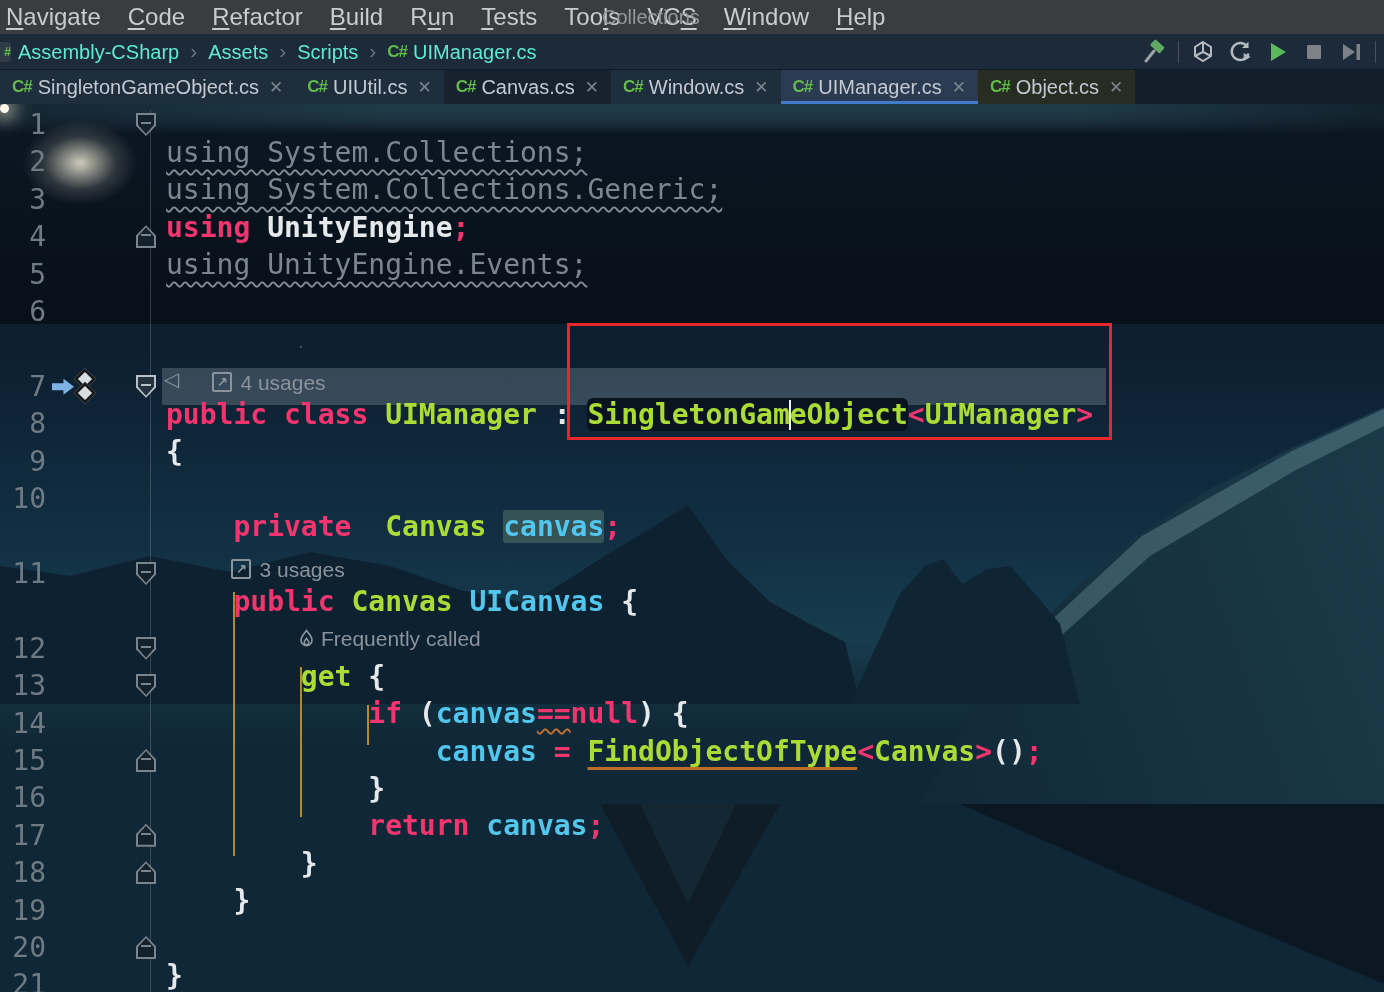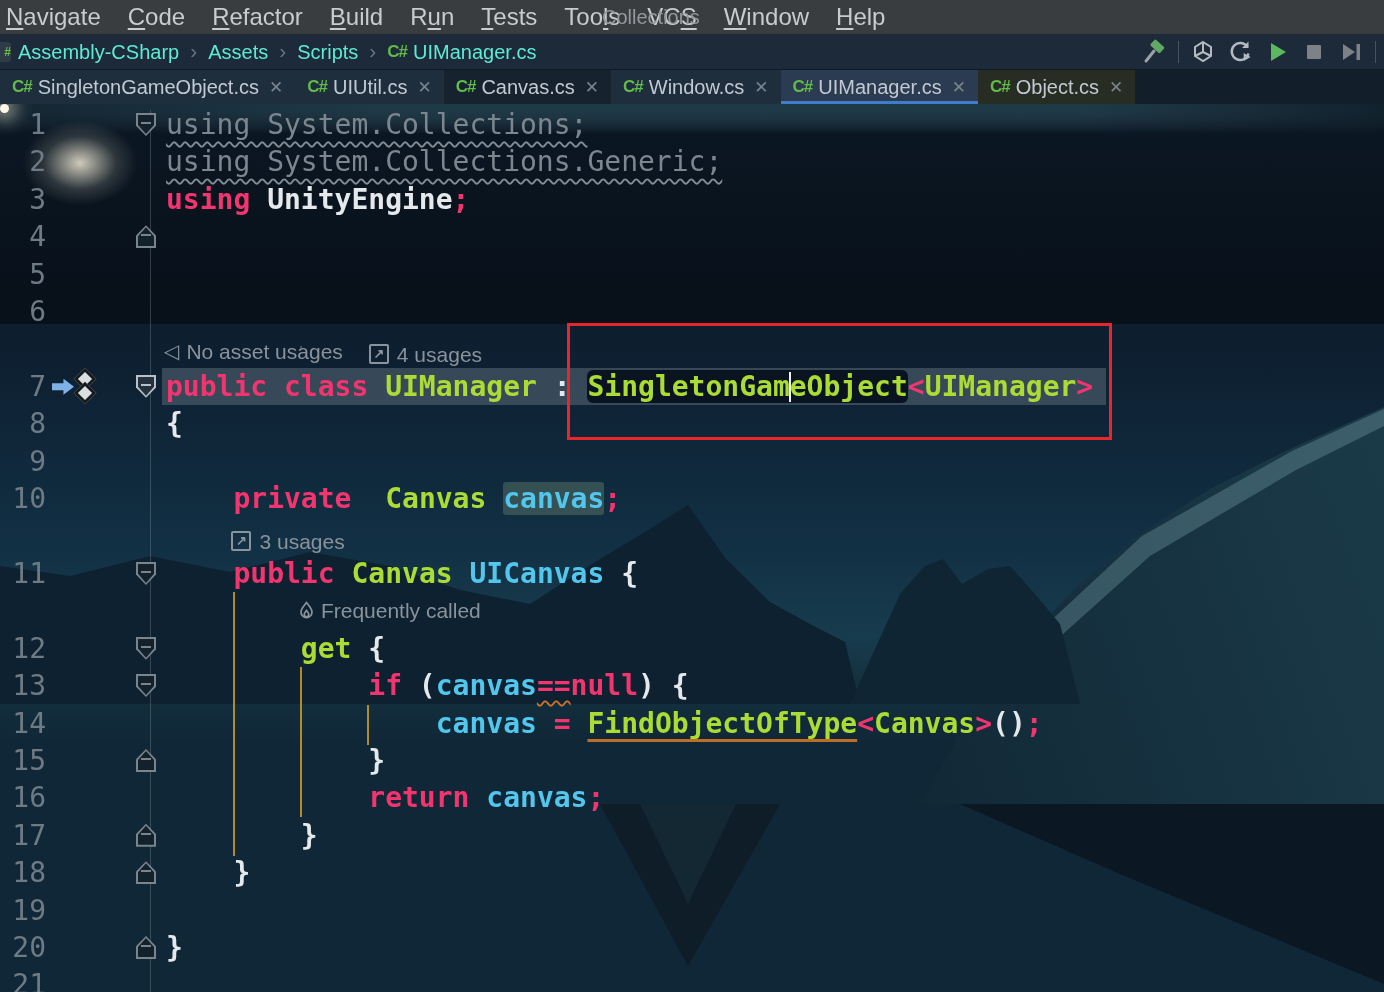--- a/index.html
+++ b/index.html
@@ -75,21 +75,21 @@
   .ig{position:absolute;width:2px;background:rgba(208,158,38,.85);}
 
   
   .rows{position:absolute;left:0;top:2px;width:100%;
         font-family:"DejaVu Sans Mono",monospace;font-size:28px;line-height:37.42px;font-weight:600;}
   .row{display:flex;height:37.42px;white-space:pre;}
   .row.stripe{background:linear-gradient(90deg,transparent 162px,rgba(150,163,173,.30) 162px,rgba(150,163,173,.30) 1106px,transparent 1106px);}
   .num{width:46px;text-align:right;color:#6e7a84;font-weight:400;flex:none;}
   .icozone{width:54px;flex:none;position:relative;}
   .foldzone{width:64px;flex:none;position:relative;}
-  .code{padding-left:2px;flex:none;}
+  .code{padding-left:2px;flex:none;margin-top:28px;}
 
   .kw{color:#f2356f;} .cls{color:#aadc35;} .fld{color:#52c6ec;} .pln{color:#e6e9eb;}
   .dim{color:#7c868e;font-weight:500;}
   .u-wavy{text-decoration:underline wavy rgba(152,162,170,.85) 1.5px;text-underline-offset:7px;}
   .u-wavyo{text-decoration:underline wavy #c8712c 2px;text-underline-offset:5px;}
   .u-solido{text-decoration:underline solid #bd6d26 2.5px;text-underline-offset:6px;}
   .bg-word{background:#0a1420;border-radius:6px;}
   .bg-usage{background:rgba(112,142,118,.38);border-radius:3px;}
   .caret{display:inline-block;width:2px;height:30px;background:#f2f4f5;vertical-align:-6px;margin:0 -1px;}
 
@@ -250,24 +250,24 @@
 
     <div class="vline"></div>
     <div class="ig" style="left:233px;top:488px;height:264px"></div>
     <div class="ig" style="left:300px;top:563px;height:150px"></div>
     <div class="ig" style="left:367px;top:601px;height:40px"></div>
 
     <div class="rows" id="rows">
         <div class="row"><span class="num">1</span><span class="icozone"></span><span class="foldzone"><span class="fold down"><span class="fi"></span><span class="fd"></span></span></span><span class="code"><span class="dim u-wavy">using System.Collections;</span></span></div>
         <div class="row"><span class="num">2</span><span class="icozone"></span><span class="foldzone"></span><span class="code"><span class="dim u-wavy">using System.Collections.Generic;</span></span></div>
         <div class="row"><span class="num">3</span><span class="icozone"></span><span class="foldzone"></span><span class="code"><span class="kw">using </span><span class="pln">UnityEngine</span><span class="kw">;</span></span></div>
-        <div class="row"><span class="num">4</span><span class="icozone"></span><span class="foldzone"><span class="fold up"><span class="fi"></span><span class="fd"></span></span></span></div>
+        <div class="row"><span class="num">4</span><span class="icozone"></span><span class="foldzone"><span class="fold up"><span class="fi"></span><span class="fd"></span></span></span><span class="code"><span class="dim u-wavy">using UnityEngine.Events;</span></span></div>
         <div class="row"><span class="num">5</span><span class="icozone"></span><span class="foldzone"></span><span class="code"></span></div>
         <div class="row"><span class="num">6</span><span class="icozone"></span><span class="foldzone"></span><span class="code"></span></div>
-        <div class="row"><span class="num"></span><span class="icozone"></span><span class="foldzone"></span><span class="code" style="padding-left: 0px;"><span class="inlay"><span class="icn-unity">◁</span><span>No asset usages</span></span><span class="inlay"><span class="icn-usages">↗</span><span>4 usages</span></span></span></div>
+        <div class="row"><span class="num"></span><span class="icozone"></span><span class="foldzone"></span><span class="code" style="padding-left: 0px;"><span class="inlay"><span class="icn-unity">◁</span></span><span class="inlay"><span class="icn-usages">↗</span><span>4 usages</span></span></span></div>
         <div class="row stripe"><span class="num">7</span><span class="icozone"><span class="gi-wrap"><span class="gi-arrow"></span><span class="gi-d d1"></span><span class="gi-d d2"></span></span></span><span class="foldzone"><span class="fold down dark"><span class="fi"></span><span class="fd"></span></span></span><span class="code"><span class="kw">public class </span><span class="cls">UIManager</span><span class="pln"> : </span><span class="cls bg-word">SingletonGam<span class="caret"></span>eObject</span><span class="kw">&lt;</span><span class="cls">UIManager</span><span class="kw">&gt;</span></span></div>
         <div class="row"><span class="num">8</span><span class="icozone"></span><span class="foldzone"></span><span class="code"><span class="pln">{</span></span></div>
         <div class="row"><span class="num">9</span><span class="icozone"></span><span class="foldzone"></span><span class="code"></span></div>
         <div class="row"><span class="num">10</span><span class="icozone"></span><span class="foldzone"></span><span class="code"><span class="pln">    </span><span class="kw">private</span><span class="pln">  </span><span class="cls">Canvas</span><span class="pln"> </span><span class="fld bg-usage">canvas</span><span class="kw">;</span></span></div>
         <div class="row"><span class="num"></span><span class="icozone"></span><span class="foldzone"></span><span class="code" style="padding-left: 67.44px;"><span class="inlay"><span class="icn-usages">↗</span><span>3 usages</span></span></span></div>
         <div class="row"><span class="num">11</span><span class="icozone"></span><span class="foldzone"><span class="fold down"><span class="fi"></span><span class="fd"></span></span></span><span class="code"><span class="pln">    </span><span class="kw">public</span><span class="pln"> </span><span class="cls">Canvas</span><span class="pln"> </span><span class="fld">UICanvas</span><span class="pln"> {</span></span></div>
         <div class="row"><span class="num"></span><span class="icozone"></span><span class="foldzone"></span><span class="code" style="padding-left: 134.88px;"><span class="inlay"><svg class="icn-flame" width="15" height="20" viewBox="0 0 14 19" fill="none" stroke="#8a949c" stroke-width="1.6">
                 <path d="M7 1.5 C4.6 4.8 1.8 7 1.8 10.6 A5.2 5.2 0 0 0 12.2 10.6 C12.2 7 9.4 4.8 7 1.5 Z"></path>
                 <path d="M7 9 C5.8 10.6 4.8 11.4 4.8 12.9 A2.2 2.2 0 0 0 9.2 12.9 C9.2 11.4 8.2 10.6 7 9 Z"></path>
               </svg><span>Frequently called</span></span></span></div>

